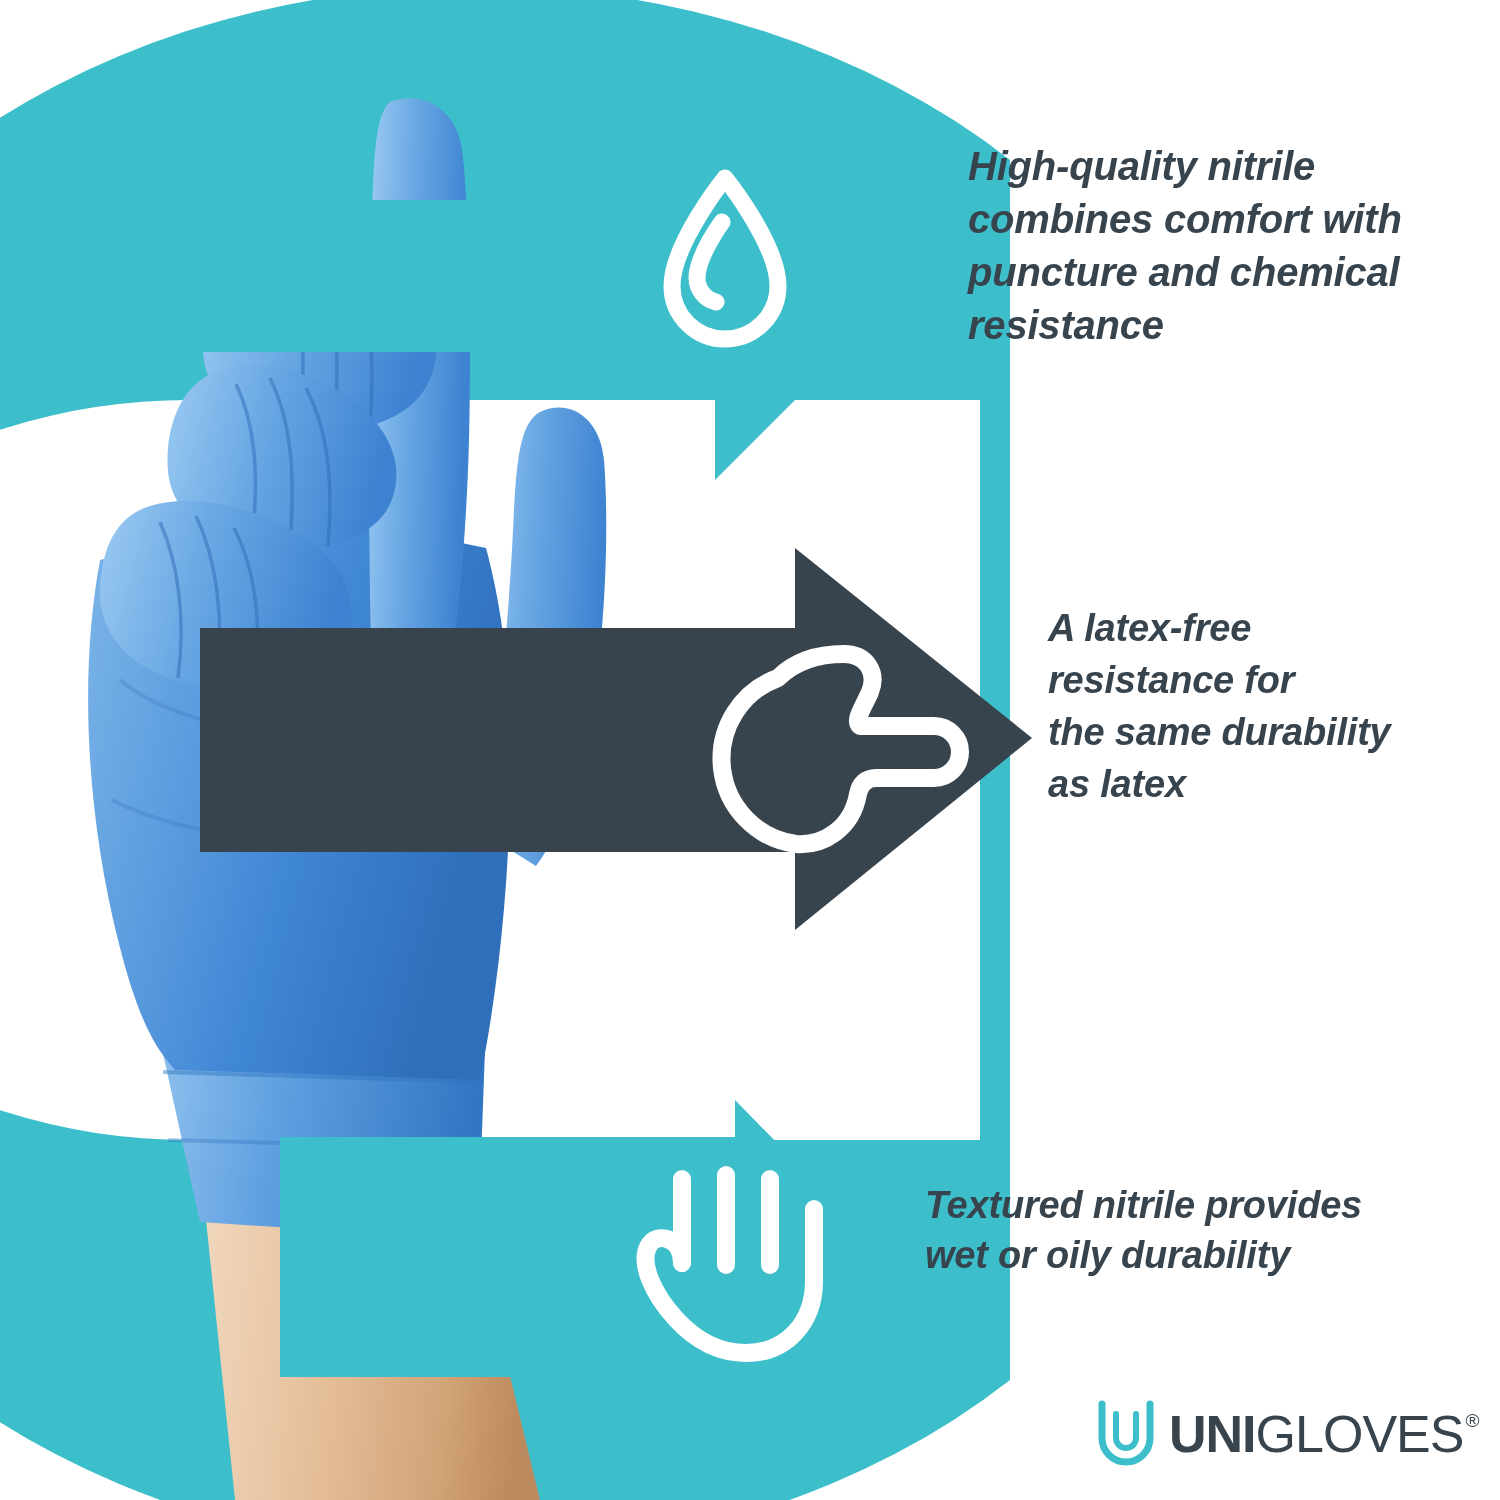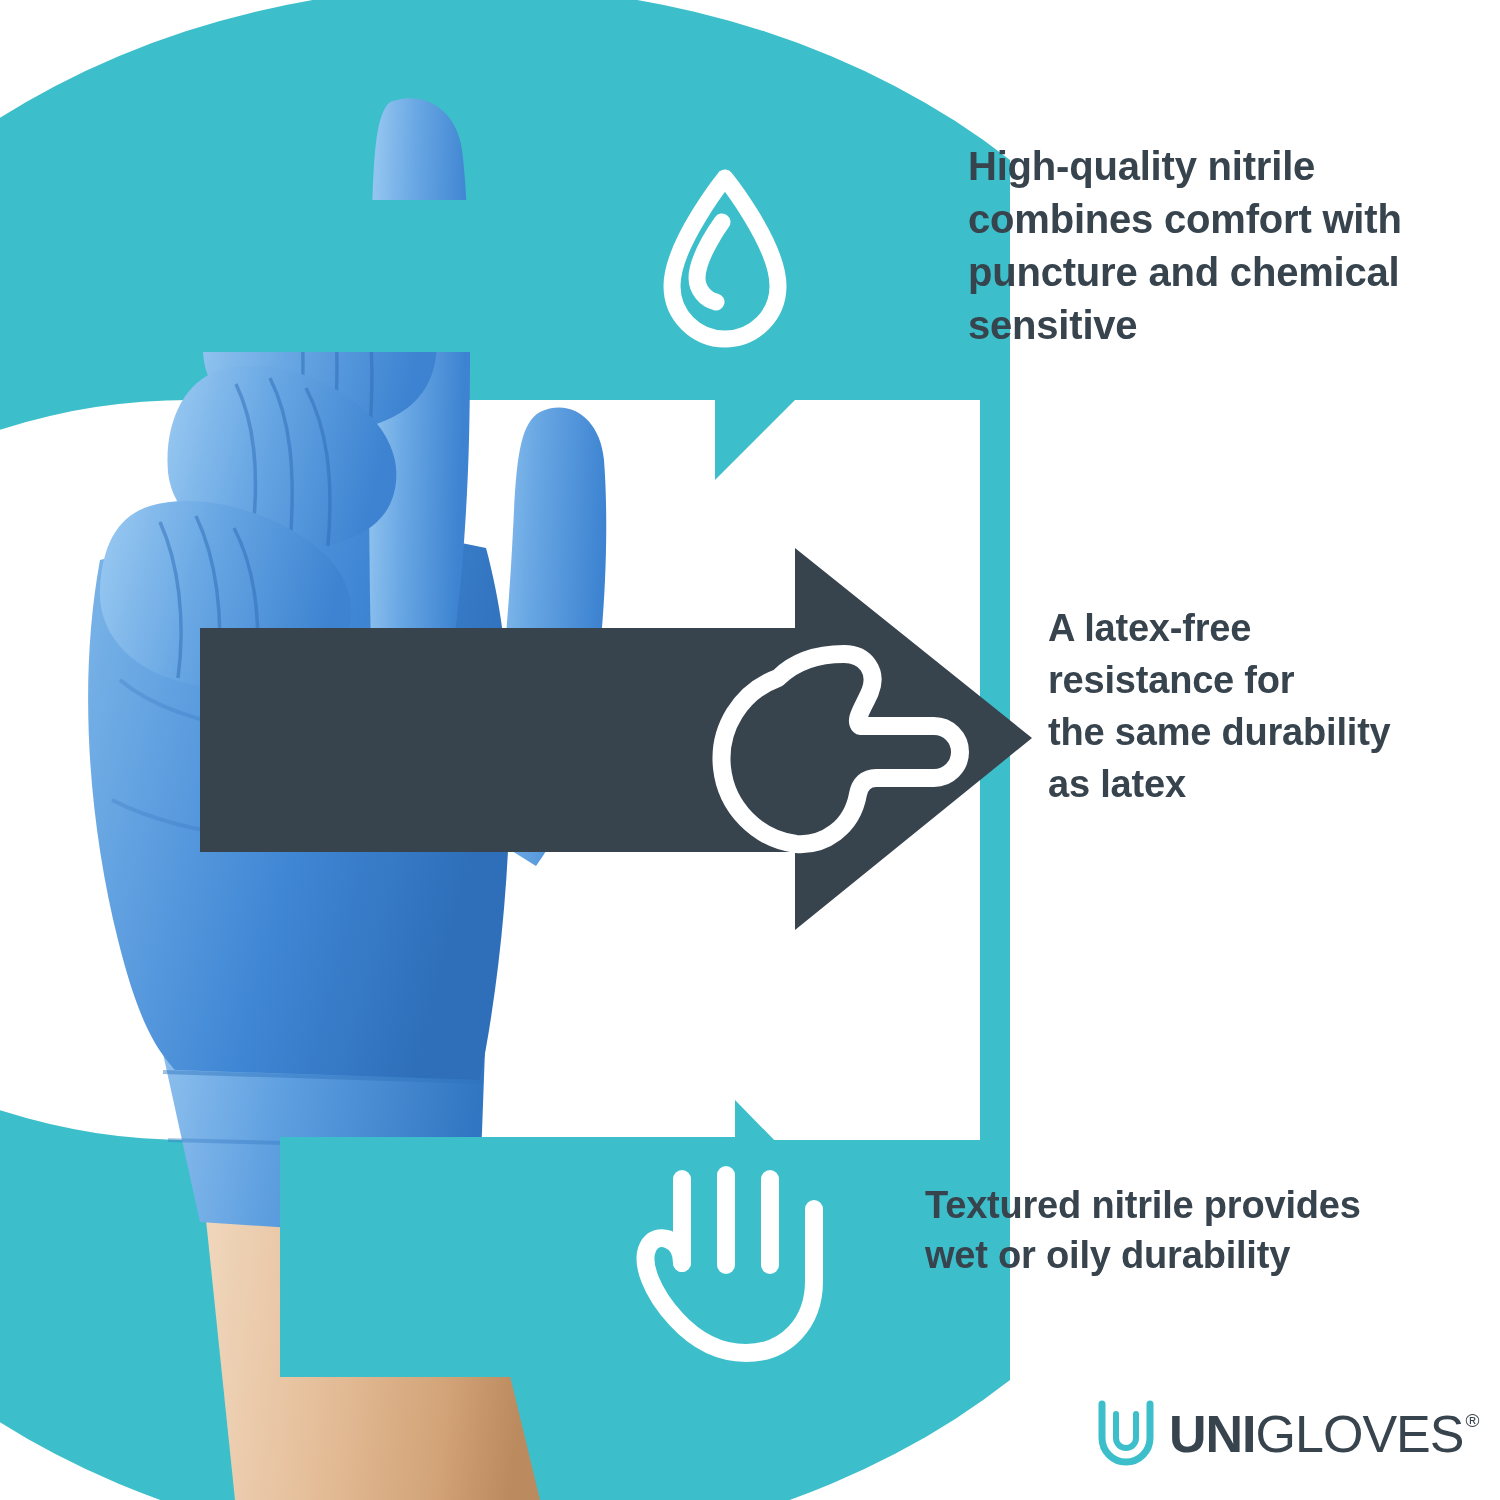--- a/index.html
+++ b/index.html
@@ -11,21 +11,21 @@
 
   
   .arrow{position:absolute;}
   .arrow svg{display:block;overflow:visible;}
 
   
   .photo{position:absolute;}
 
   
   .copy{position:absolute;color:#37434d;font-weight:bold;letter-spacing:-0.2px;}
-  .copy .line{display:block;}
+  .copy .line{display:block;font-style:italic;}
   #copy1{left:968px;top:140px;width:460px;font-size:40px;line-height:53px;}
   #copy2{left:1048px;top:602px;width:380px;font-size:38px;line-height:52px;}
   #copy3{left:925px;top:1180px;width:500px;font-size:38px;line-height:50px;}
 
   
   #logo{position:absolute;left:1095px;top:1398px;display:flex;align-items:center;gap:12px;}
   #logo .mark{width:62px;height:72px;}
   #logo .wordmark{display:flex;align-items:flex-start;color:#37434d;}
   #logo .uni{font-size:52px;font-weight:bold;letter-spacing:-1px;line-height:52px;}
   #logo .gloves{font-size:52px;font-weight:normal;letter-spacing:-1px;line-height:52px;}
@@ -204,21 +204,21 @@
         <path d="M 90,22 L 90,112"></path>
         <path d="M 134,26 L 134,112"></path>
       </g>
     </svg>
   </div>
 
   <div class="copy" id="copy1">
     <span class="line">High-quality nitrile</span>
     <span class="line">combines comfort with</span>
     <span class="line">puncture and chemical</span>
-    <span class="line">sensitive</span>
+    <span class="line">resistance</span>
   </div>
 
   <div class="copy" id="copy2">
     <span class="line">A latex-free</span>
     <span class="line">resistance for</span>
     <span class="line">the same durability</span>
     <span class="line">as latex</span>
   </div>
 
   <div class="copy" id="copy3">

